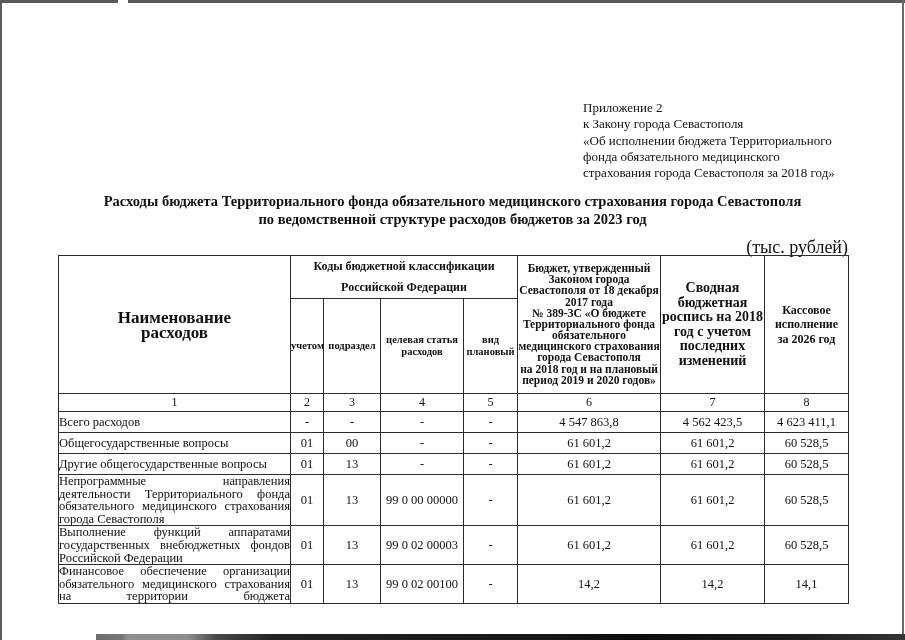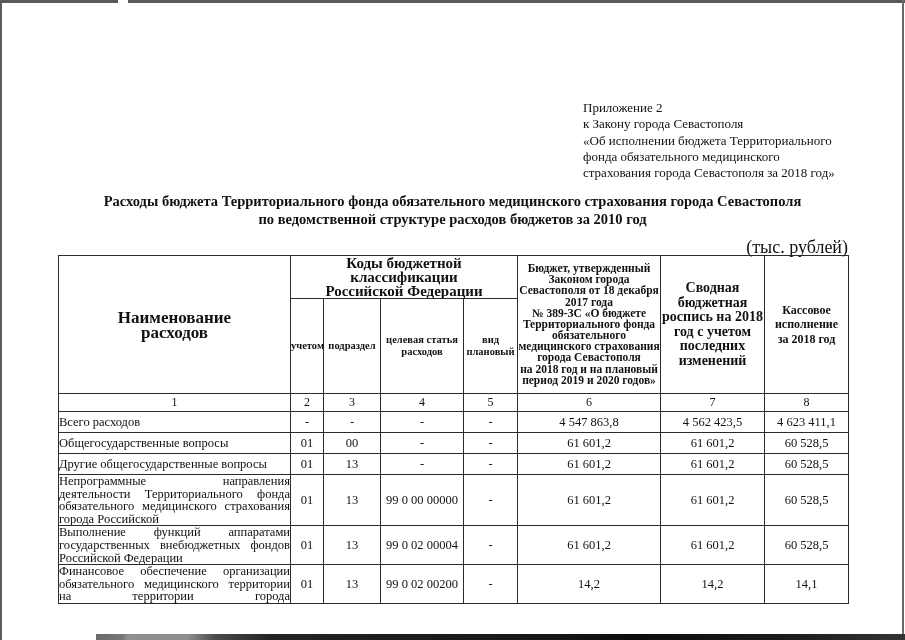--- a/index.html
+++ b/index.html
@@ -38,21 +38,21 @@
   }
   table.budget th,table.budget td{
     border:1px solid #2b2b2b;vertical-align:middle;
     overflow:hidden;padding:0;
   }
   th{font-weight:bold;text-align:center;white-space:pre-line;}
   .tr-group{height:28px;}
   .tr-sub{height:95px;}
   .tr-nums{height:18px;}
   .th-name{font-size:17px;line-height:15px;}
-  .th-codes{font-size:15px;line-height:14px;margin-top:20px;}
+  .th-codes{font-size:12px;line-height:21px;margin-top:20px;}
   .th-sub{font-size:10.5px;line-height:12px;padding:0 1px;}
   .th-budget{font-size:11.5px;line-height:11.15px;}
   .th-svod{font-size:14px;line-height:14.5px;}
   .th-kassa{font-size:12px;line-height:14.5px;}
   .cell-colnum{font-size:12px;text-align:center;}
   tbody tr{height:21px;padding-left:31px;}
   td.cell-name{
     font-size:12.5px;line-height:12.6px;text-align:justify;
     padding:2px 5px;vertical-align:middle;
   }
@@ -67,21 +67,21 @@
 <div class="art-right"></div>
 <div class="art-bottom"></div>
 
 <div class="annex">Приложение 2
 к Закону города Севастополя
 «Об исполнении бюджета Территориального
 фонда обязательного медицинского
 страхования города Севастополя за 2018 год»</div>
 
 <div class="doc-title" style="white-space:pre-line;">Расходы бюджета Территориального фонда обязательного медицинского страхования города Севастополя
-по ведомственной структуре расходов бюджетов за 2010 год</div>
+по ведомственной структуре расходов бюджетов за 2023 год</div>
 
 <div class="units">(тыс. рублей)</div>
 
 <table class="budget">
   <colgroup>
     <col style="width:232px">
       <col style="width:33px">
       <col style="width:57px">
       <col style="width:83px">
     <col style="width:54px">
@@ -107,21 +107,21 @@
 на 2018 год и на плановый
 период 2019 и 2020 годов»</th>
       <th class="th-svod" rowspan="2">Сводная
 бюджетная
 роспись на 2018
 год с учетом
 последних
 изменений</th>
       <th class="th-kassa" rowspan="2">Кассовое
 исполнение
-за 2018 год</th>
+за 2026 год</th>
     </tr>
     <tr class="tr-sub">
       <th class="th-sub">учетом</th>
       <th class="th-sub">подраздел</th>
       <th class="th-sub">целевая статья
 расходов</th>
       <th class="th-sub">вид
 плановый</th>
     </tr>
     <tr class="tr-nums" id="nums-row">
@@ -160,43 +160,43 @@
         <td class="cell-name">Другие общегосударственные вопросы</td>
         <td class="cell-num">01</td>
         <td class="cell-num">13</td>
         <td class="cell-num">-</td>
         <td class="cell-num">-</td>
         <td class="cell-num">61 601,2</td>
         <td class="cell-num">61 601,2</td>
         <td class="cell-num">60 528,5</td>
       </tr>
       <tr>
-        <td class="cell-name">Непрограммные направления деятельности Территориального фонда обязательного медицинского страхования города Российской</td>
+        <td class="cell-name">Непрограммные направления деятельности Территориального фонда обязательного медицинского страхования города Севастополя</td>
         <td class="cell-num">01</td>
         <td class="cell-num">13</td>
         <td class="cell-num">99 0 00 00000</td>
         <td class="cell-num">-</td>
         <td class="cell-num">61 601,2</td>
         <td class="cell-num">61 601,2</td>
         <td class="cell-num">60 528,5</td>
       </tr>
       <tr>
         <td class="cell-name">Выполнение функций аппаратами государственных внебюджетных фондов Российской Федерации</td>
         <td class="cell-num">01</td>
         <td class="cell-num">13</td>
-        <td class="cell-num">99 0 02 00004</td>
-        <td class="cell-num">-</td>
-        <td class="cell-num">61 601,2</td>
-        <td class="cell-num">61 601,2</td>
-        <td class="cell-num">60 528,5</td>
-      </tr>
-      <tr>
-        <td class="cell-name">Финансовое обеспечение организации обязательного медицинского территории на территории города</td>
-        <td class="cell-num">01</td>
-        <td class="cell-num">13</td>
-        <td class="cell-num">99 0 02 00200</td>
+        <td class="cell-num">99 0 02 00003</td>
+        <td class="cell-num">-</td>
+        <td class="cell-num">61 601,2</td>
+        <td class="cell-num">61 601,2</td>
+        <td class="cell-num">60 528,5</td>
+      </tr>
+      <tr>
+        <td class="cell-name">Финансовое обеспечение организации обязательного медицинского страхования на территории бюджета</td>
+        <td class="cell-num">01</td>
+        <td class="cell-num">13</td>
+        <td class="cell-num">99 0 02 00100</td>
         <td class="cell-num">-</td>
         <td class="cell-num">14,2</td>
         <td class="cell-num">14,2</td>
         <td class="cell-num">14,1</td>
       </tr>
     </tbody>
 </table>
 
 </body></html>

